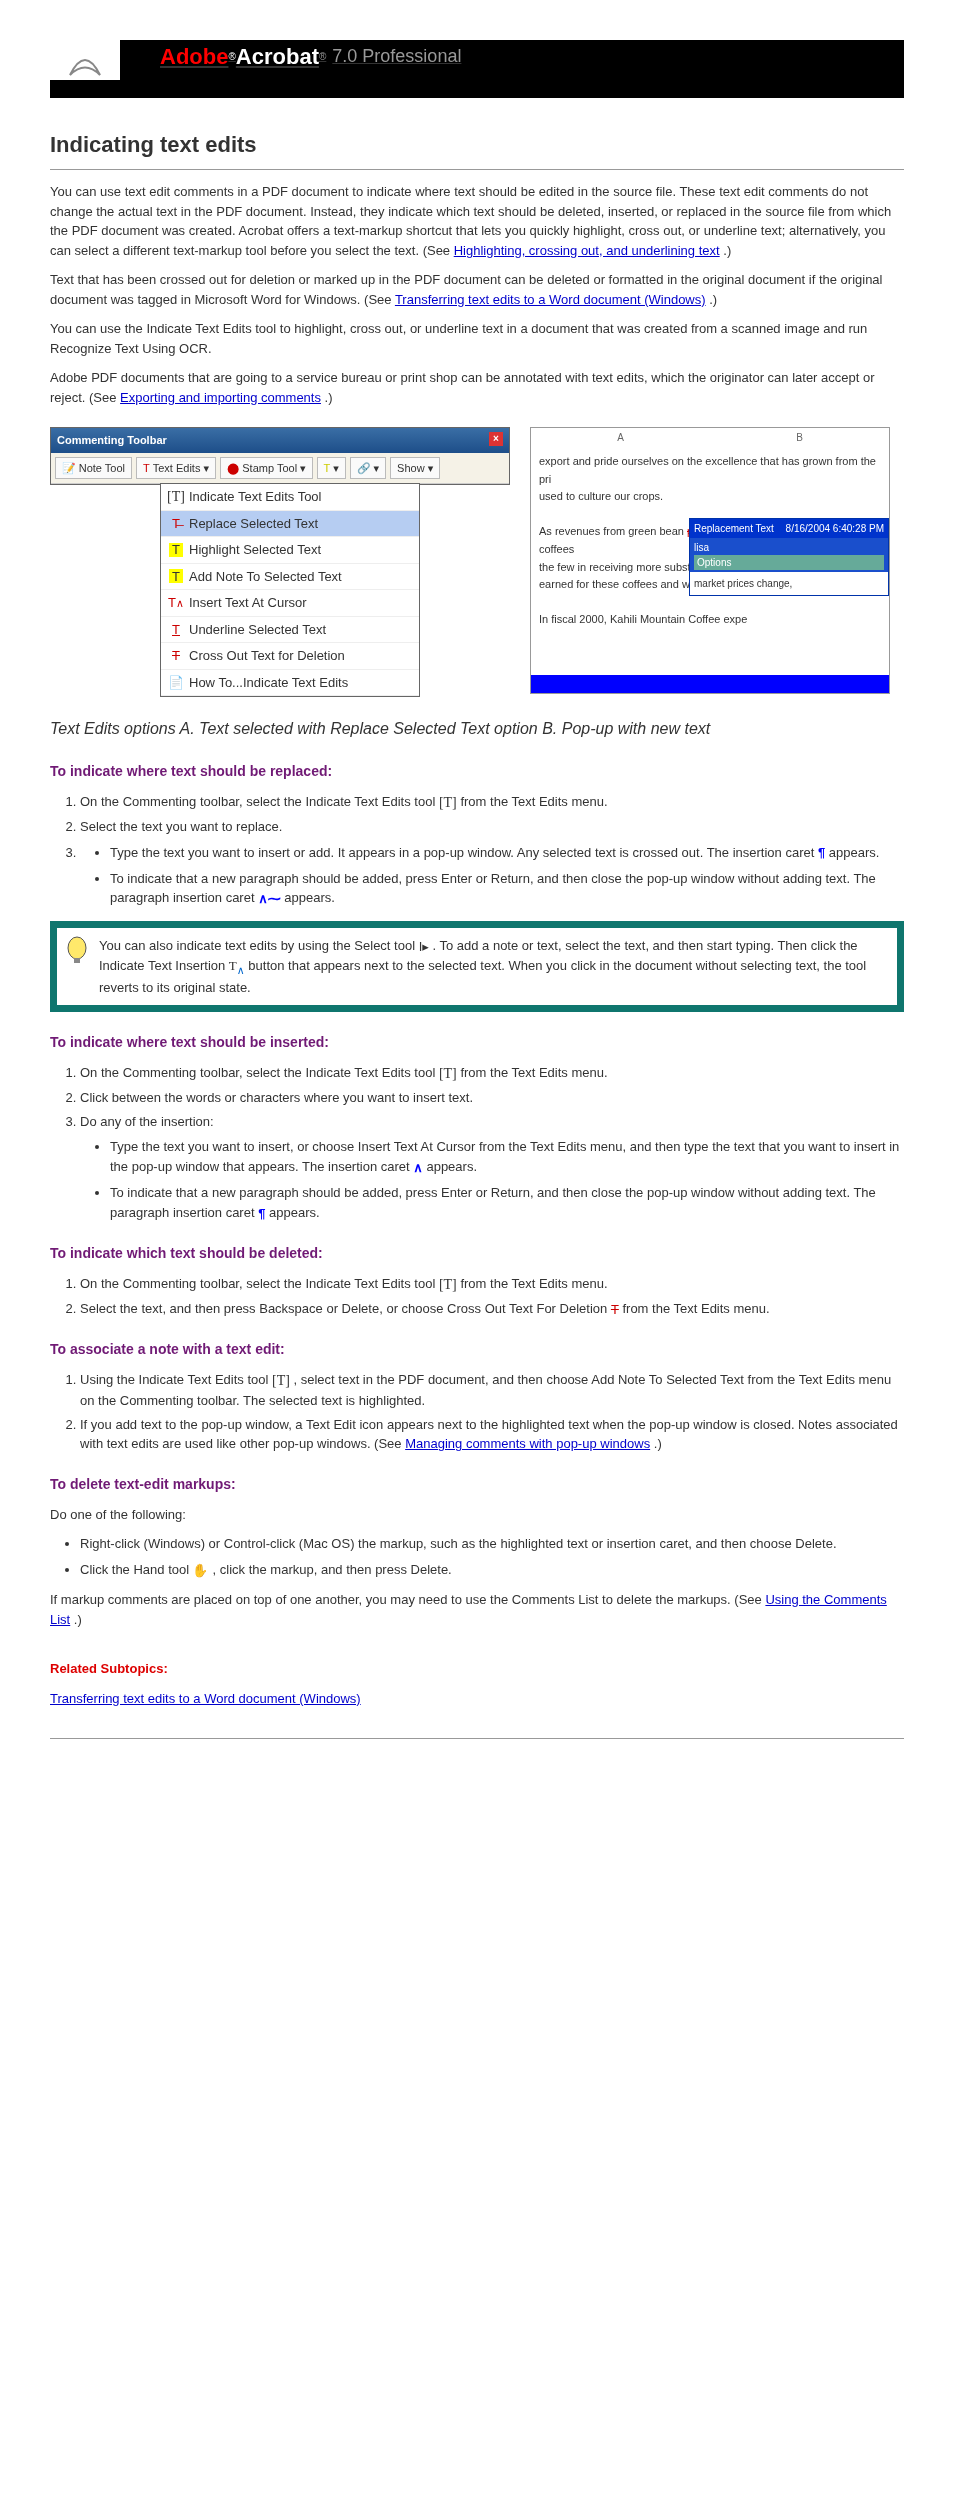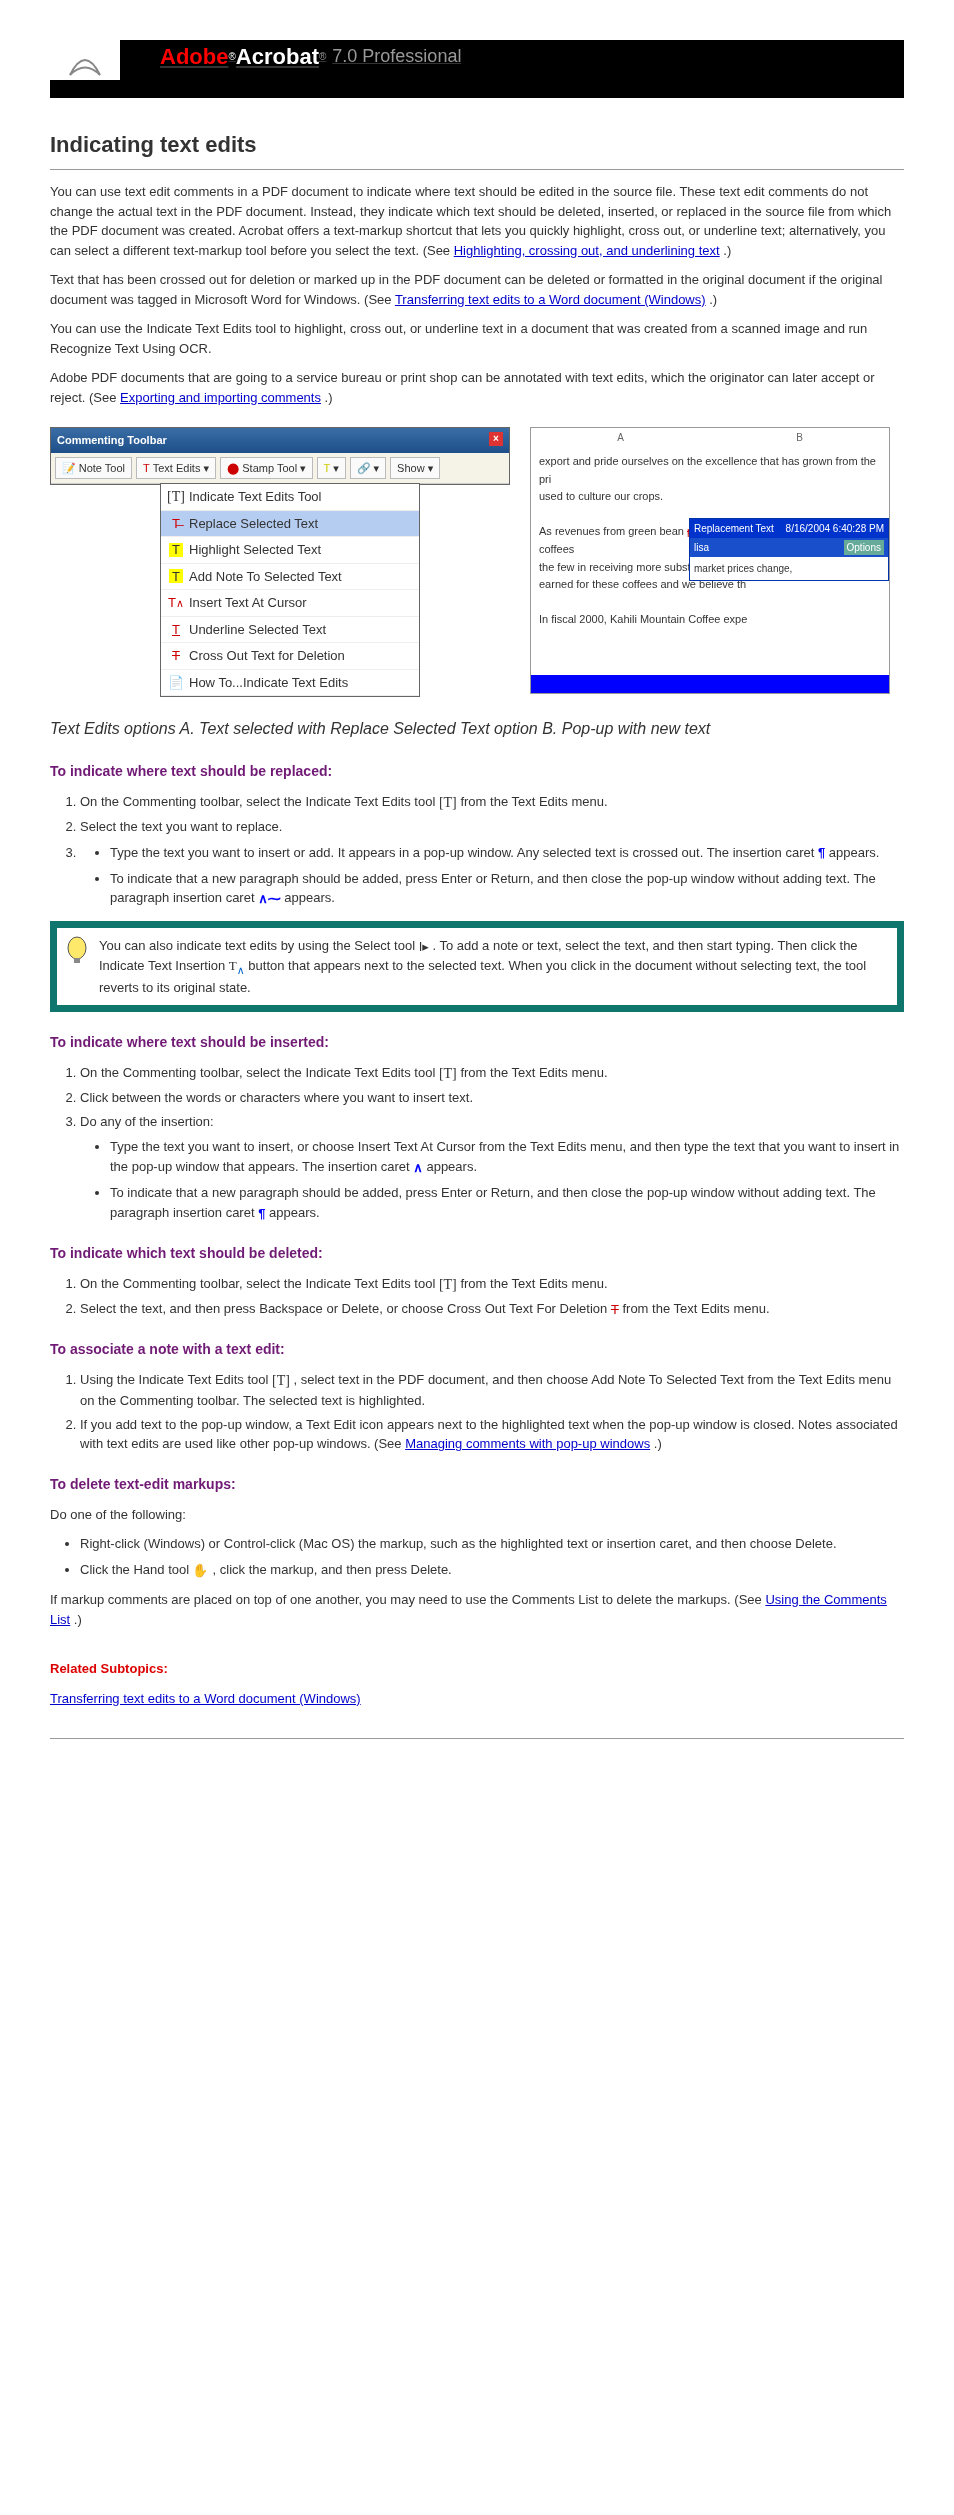--- a/index.html
+++ b/index.html
@@ -280,21 +280,21 @@
       <div>the few in receiving more substantial comp</div>
       <div>earned for these coffees and we believe th</div>
       <br>
       <div>In fiscal 2000, Kahili Mountain Coffee expe</div>
     </div>
     <div class="ss-popup">
       <div class="ss-popup-head">
         <span>Replacement Text</span>
         <span>8/16/2004 6:40:28 PM</span>
       </div>
-      <div class="ss-popup-head" style="background:#1a4fcc;">
+      <div class="ss-popup-head" style="background:#1a4fcc;flex-direction:column;">
         <span>lisa</span>
         <span style="background:#6a9;padding:0 3px;">Options</span>
       </div>
       <div class="ss-popup-body">market prices change,</div>
     </div>
     <div class="blue-bar"></div>
   </div>
 </div>
 
 <p class="caption">Text Edits options  A. Text selected with Replace Selected Text option  B. Pop-up with new text</p>

